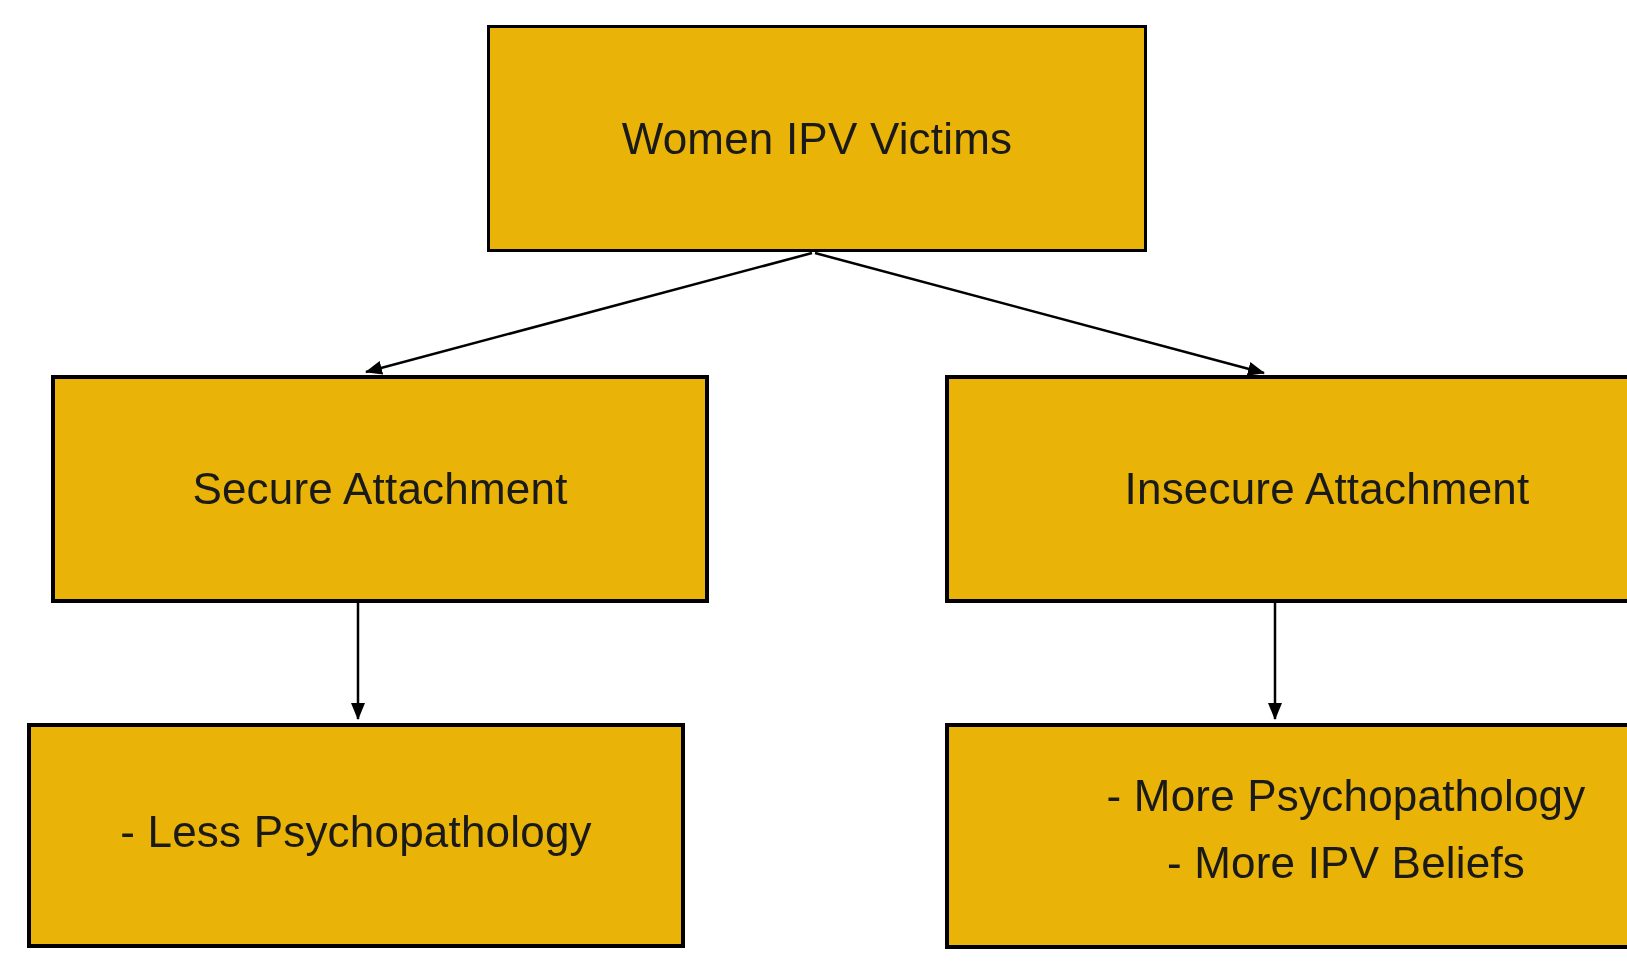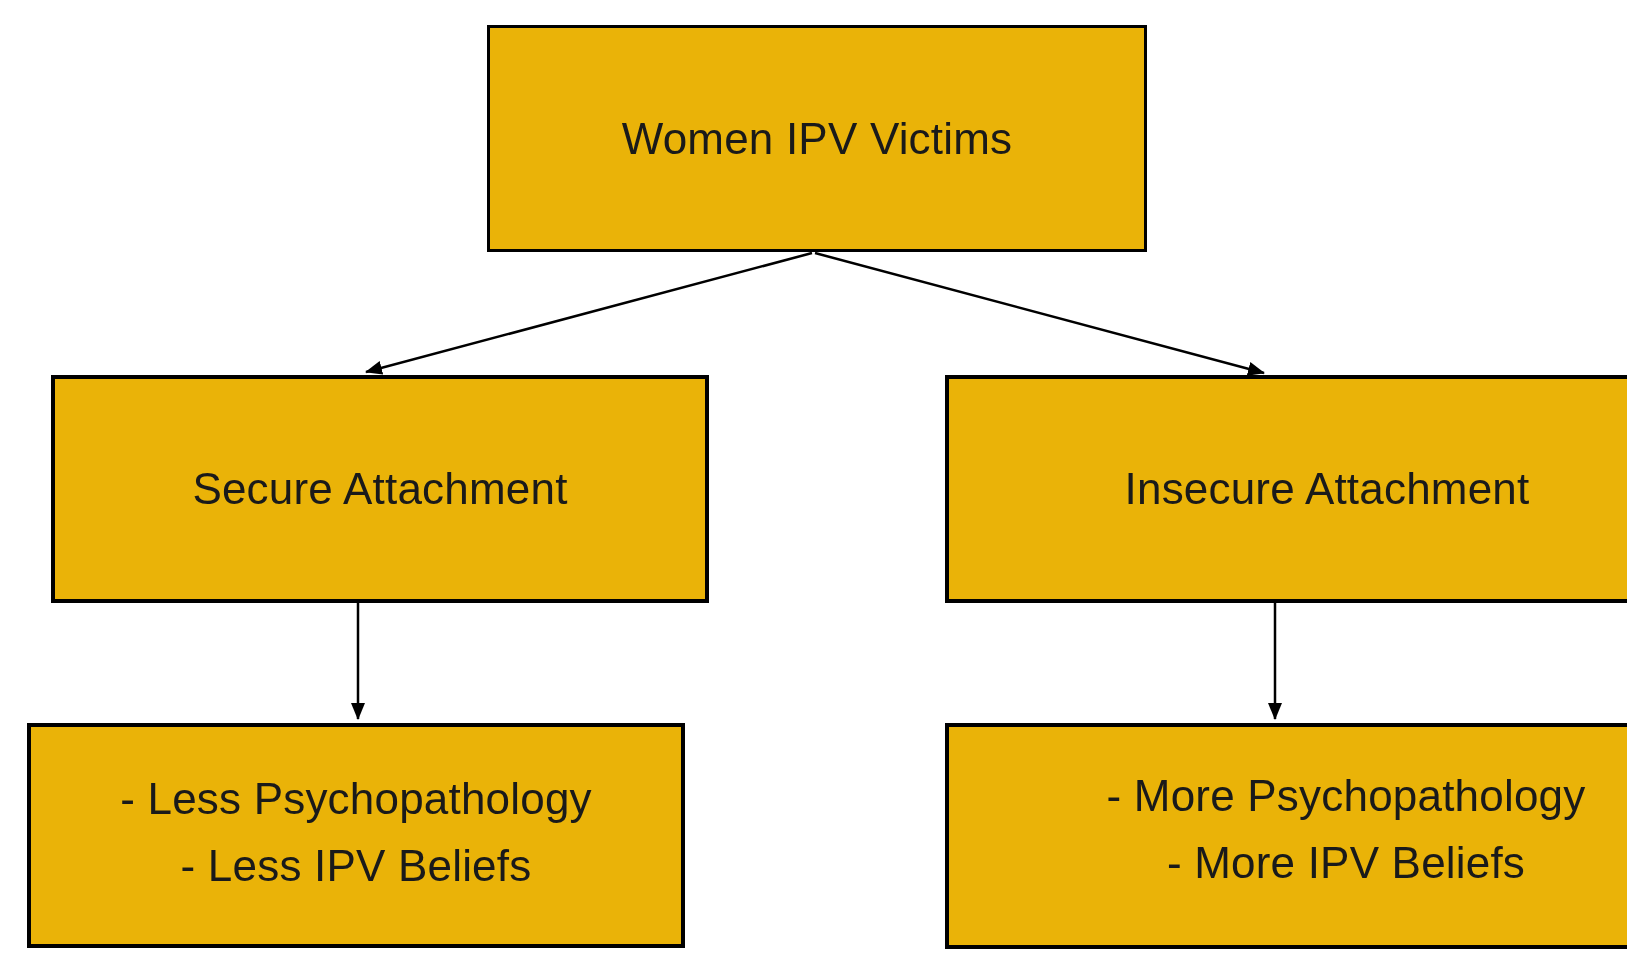--- a/index.html
+++ b/index.html
@@ -93,21 +93,20 @@
   <div class="node node--secure">
     <span class="node-label">Secure Attachment</span>
   </div>
 
   <div class="node node--insecure">
     <span class="node-label">Insecure Attachment</span>
   </div>
 
   <div class="node node--secure-outcomes">
     <span class="node-label">- Less Psychopathology</span>
-    <span class="node-label">- Less IPV Beliefs</span>
   </div>
 
   <div class="node node--insecure-outcomes">
     <span class="node-label">- More Psychopathology</span>
     <span class="node-label">- More IPV Beliefs</span>
   </div>
 
 </div>
 
 </body></html>

